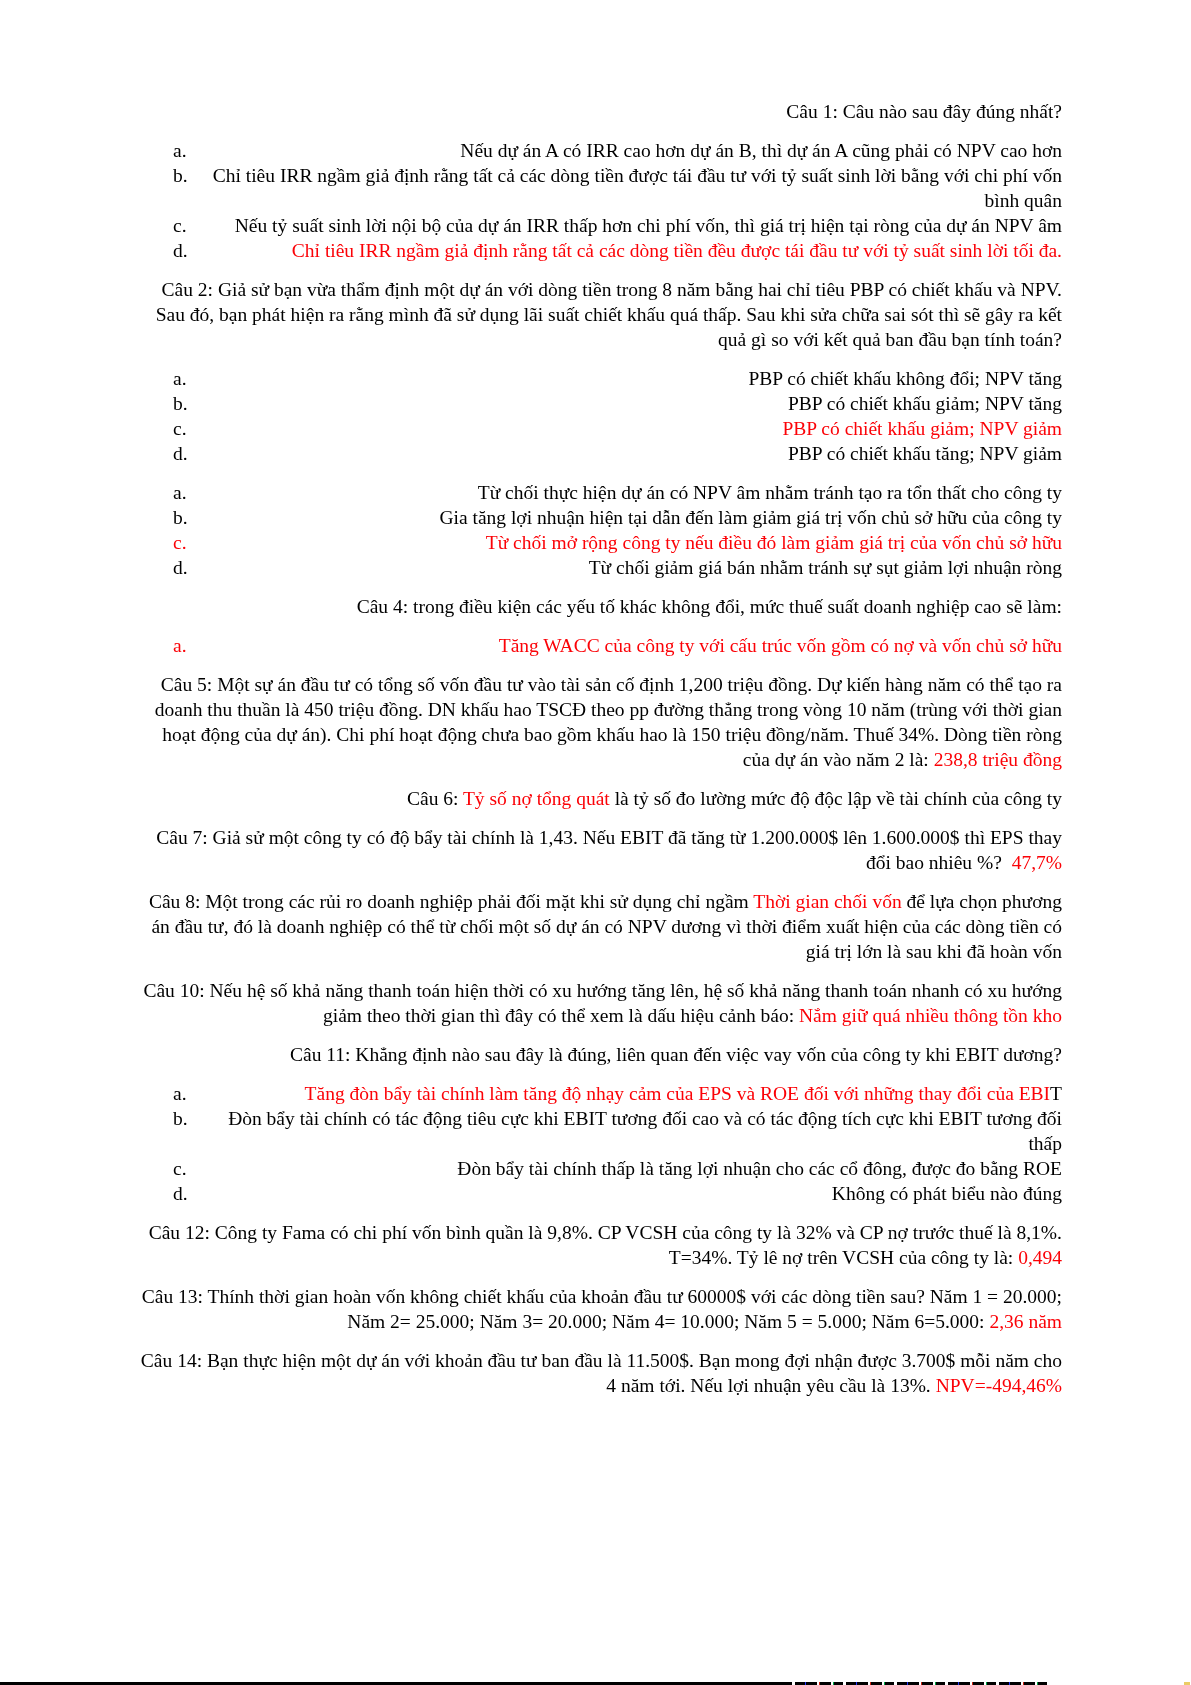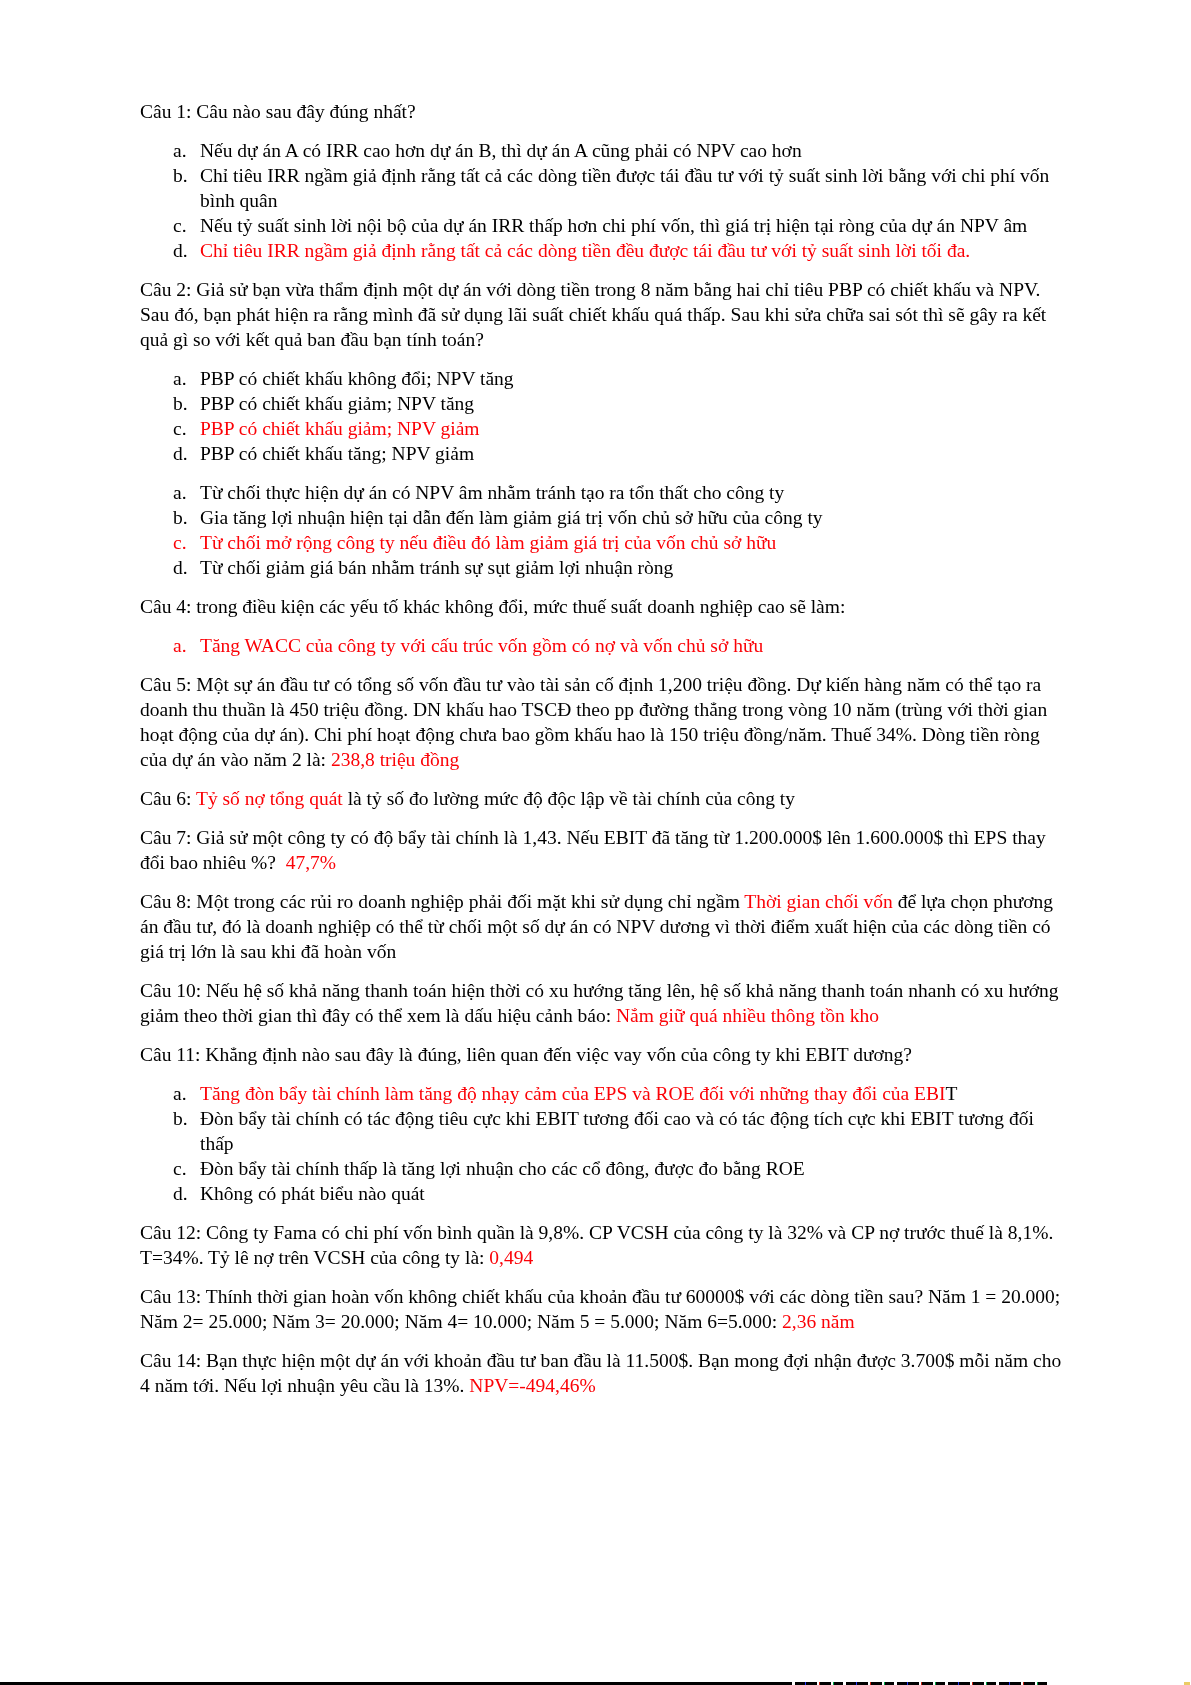--- a/index.html
+++ b/index.html
@@ -14,21 +14,21 @@
     font-size: 19.5px;
     line-height: 25px;
     color: #000000;
   }
   .content {
     position: absolute;
     left: 140px;
     top: 99px;
     width: 922px;
   }
-  .block { margin: 0 0 14px 0; padding: 0; }
+  .block { margin: 0 0 14px 0; padding: 0; text-align: right; }
   .stem { margin: 0 0 14px 0; }
   .options { margin: 0 0 14px 0; }
   .option { position: relative; padding-left: 60px; }
   .option .marker { position: absolute; left: 33px; top: 0; }
   .red { color: var(--answer-red, #ff0000); }
   .bottom-bar { position: absolute; left: 0; bottom: 0; height: 3px; }
   .bar-solid { position: absolute; left: 0; top: 0; height: 100%; background: #000000; }
   .bar-dashed {
     position: absolute; top: 0; height: 100%;
     background: repeating-linear-gradient(90deg,
@@ -72,21 +72,21 @@
       <p class="block stem"><span>Câu 5: Một sự án đầu tư có tổng số vốn đầu tư vào tài sản cố định 1,200 triệu đồng. Dự kiến hàng năm có thể tạo ra doanh thu thuần là 450 triệu đồng. DN khấu hao TSCĐ theo pp đường thẳng trong vòng 10 năm (trùng với thời gian hoạt động của dự án). Chi phí hoạt động chưa bao gồm khấu hao là 150 triệu đồng/năm. Thuế 34%. Dòng tiền ròng của dự án vào năm 2 là: </span><span class="red">238,8 triệu đồng</span></p>
       <p class="block stem"><span>Câu 6: </span><span class="red">Tỷ số nợ tổng quát</span><span> là tỷ số đo lường mức độ độc lập về tài chính của công ty</span></p>
       <p class="block stem"><span>Câu 7: Giả sử một công ty có độ bẩy tài chính là 1,43. Nếu EBIT đã tăng từ 1.200.000$ lên 1.600.000$ thì EPS thay đổi bao nhiêu %?&nbsp; </span><span class="red">47,7%</span></p>
       <p class="block stem"><span>Câu 8: Một trong các rủi ro doanh nghiệp phải đối mặt khi sử dụng chỉ ngầm </span><span class="red">Thời gian chối vốn</span><span> để lựa chọn phương án đầu tư, đó là doanh nghiệp có thể từ chối một số dự án có NPV dương vì thời điểm xuất hiện của các dòng tiền có giá trị lớn là sau khi đã hoàn vốn</span></p>
       <p class="block stem"><span>Câu 10: Nếu hệ số khả năng thanh toán hiện thời có xu hướng tăng lên, hệ số khả năng thanh toán nhanh có xu hướng giảm theo thời gian thì đây có thể xem là dấu hiệu cảnh báo: </span><span class="red">Nắm giữ quá nhiều thông tồn kho</span></p>
       <p class="block stem"><span>Câu 11: Khẳng định nào sau đây là đúng, liên quan đến việc vay vốn của công ty khi EBIT dương?</span></p>
       <div class="block options">
         <div class="option"><span class="marker">a.</span><span class="red">Tăng đòn bẩy tài chính làm tăng độ nhạy cảm của EPS và ROE đối với những thay đổi của EBI</span><span>T</span></div>
         <div class="option"><span class="marker">b.</span><span>Đòn bẩy tài chính có tác động tiêu cực khi EBIT tương đối cao và có tác động tích cực khi EBIT tương đối thấp</span></div>
         <div class="option"><span class="marker">c.</span><span>Đòn bẩy tài chính thấp là tăng lợi nhuận cho các cổ đông, được đo bằng ROE</span></div>
-        <div class="option"><span class="marker">d.</span><span>Không có phát biểu nào quát</span></div>
+        <div class="option"><span class="marker">d.</span><span>Không có phát biểu nào đúng</span></div>
       </div>
       <p class="block stem"><span>Câu 12: Công ty Fama có chi phí vốn bình quần là 9,8%. CP VCSH của công ty là 32% và CP nợ trước thuế là 8,1%. T=34%. Tỷ lê nợ trên VCSH của công ty là: </span><span class="red">0,494</span></p>
       <p class="block stem"><span>Câu 13: Thính thời gian hoàn vốn không chiết khấu của khoản đầu tư 60000$ với các dòng tiền sau? Năm 1 = 20.000; Năm 2= 25.000; Năm 3= 20.000; Năm 4= 10.000; Năm 5 = 5.000; Năm 6=5.000: </span><span class="red">2,36 năm</span></p>
       <p class="block stem"><span>Câu 14: Bạn thực hiện một dự án với khoản đầu tư ban đầu là 11.500$. Bạn mong đợi nhận được 3.700$ mỗi năm cho 4 năm tới. Nếu lợi nhuận yêu cầu là 13%. </span><span class="red">NPV=-494,46%</span></p>
     </div>
   <div class="bottom-bar" id="bottom-bar" style="height: 3px; width: 1050px;">
     <div class="bar-solid" id="bar-solid" style="width: 783px; background: rgb(0, 0, 0);"></div>
     <div class="bar-dashed" id="bar-dashed" style="left: 783px; width: 267px;"></div>
   </div>
   <div class="corner-speck" id="corner-speck" style="background: rgb(232, 195, 74);"></div>

